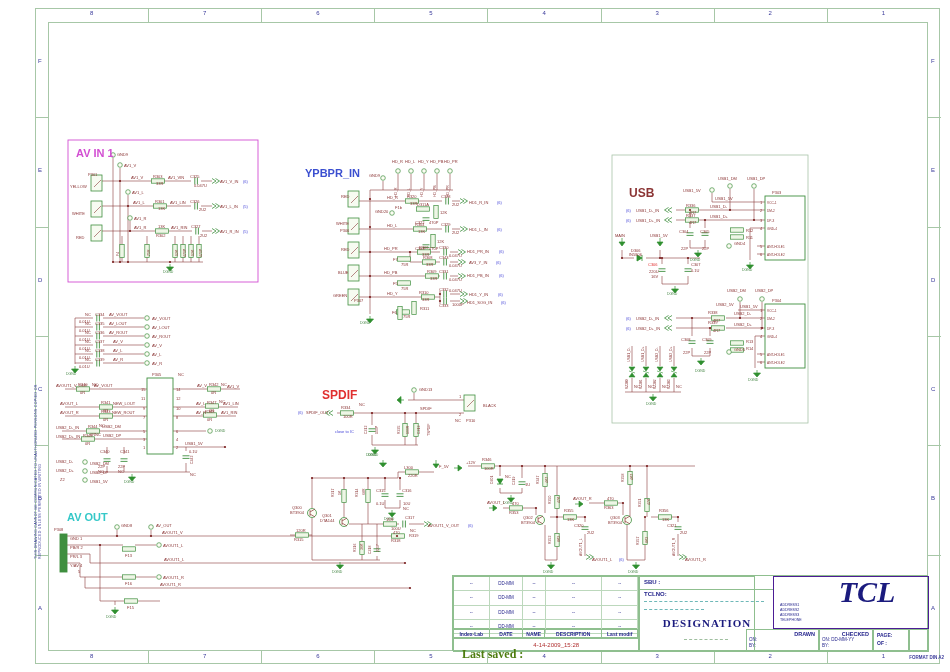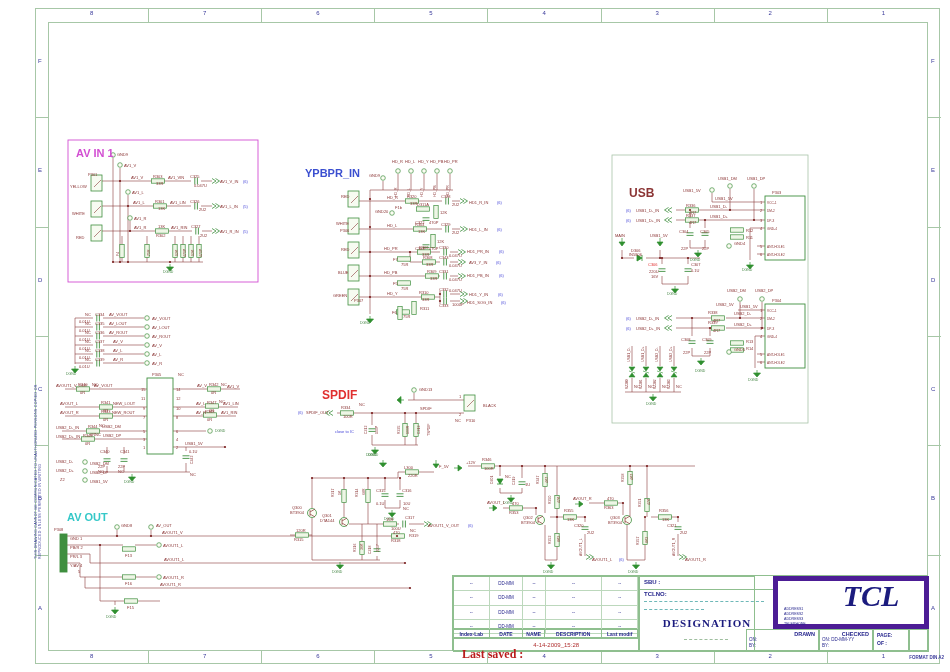--- a/index.html
+++ b/index.html
@@ -16,32 +16,32 @@
   
   .tblock{position:absolute;left:452px;top:575px;width:476px;height:76px;box-sizing:border-box;
           border:1px solid #8fbf8f;color:#24248c;}
   .tb-cell{position:absolute;box-sizing:border-box;border:1px solid #8fbf8f;}
   .rev{left:0;top:0;width:186px;height:53px;}
   .rev-row{display:flex;height:13.25px;border-bottom:1px solid #bcd8bc;}
   .rev-row div{border-right:1px solid #bcd8bc;font-size:4.5px;display:flex;align-items:center;justify-content:center;color:#24248c;}
   .revhead{left:0;top:53px;width:186px;height:9px;display:flex;}
   .revhead div{border-right:1px solid #8fbf8f;font-size:5px;font-weight:bold;display:flex;align-items:center;justify-content:center;box-sizing:border-box;}
   .lastsaved{left:0;top:62px;width:186px;height:14px;display:flex;align-items:center;}
-  .ls-label{font-family:"Liberation Serif",serif;font-weight:bold;font-size:12px;margin-left:8px;color:#b91c1c;margin-top:18px;}
+  .ls-label{font-family:"Liberation Serif",serif;font-weight:bold;font-size:12px;margin-left:8px;color:#4d7c0f;margin-top:18px;}
   .ls-value{font-size:6px;color:#b03030;margin-left:10px;}
   .desig{left:186px;top:0;width:116px;height:76px;}
   .sbu{position:absolute;left:4px;top:2px;font-size:6px;font-weight:bold;border-bottom:0;}
   .sbu-line{position:absolute;left:0;top:12px;width:134px;border-top:1px solid #8fbf8f;}
   .tclno{position:absolute;left:4px;top:14px;font-size:6px;font-weight:bold;}
   .dash1{position:absolute;left:4px;top:24px;width:120px;border-top:1px dashed #6fb8b8;}
   .dash3{position:absolute;left:4px;top:32px;width:60px;border-top:1px dashed #6fb8b8;}
   .desig-title{position:absolute;left:0;top:40px;width:134px;text-align:center;
                font-family:"Liberation Serif",serif;font-size:11px;font-weight:bold;color:#1b1b7e;letter-spacing:1px;}
   .dash2{position:absolute;left:44px;top:62px;width:44px;border-top:1px dashed #9fbf9f;}
-  .brandbox{left:320px;top:0;width:156px;height:53px;border:5px solid #4c1d95;}
+  .brandbox{left:320px;top:0;width:156px;height:53px;border:1px solid #4c1d95;}
   .logo{position:absolute;left:30px;top:-2px;width:126px;text-align:center;font-family:"Liberation Serif",serif;
         font-style:italic;font-weight:bold;font-size:30px;color:#1b1b7e;}
   .addr{position:absolute;left:6px;top:26px;font-size:3.6px;line-height:5px;color:#24248c;}
   .drawcell{left:293px;top:53px;width:73px;height:23px;}
   .checkcell{left:366px;top:53px;width:54px;height:23px;}
   .pagecell{left:420px;top:53px;width:36px;height:23px;}
   .emptycell{left:456px;top:53px;width:20px;height:23px;}
   .dc-head{font-size:5.5px;font-weight:bold;text-align:right;padding:1px 3px 0 0;}
   .dc-line{font-size:4.5px;padding-left:2px;line-height:6px;}
   .pg-line{font-size:5px;font-weight:bold;padding:2px 0 0 3px;}

